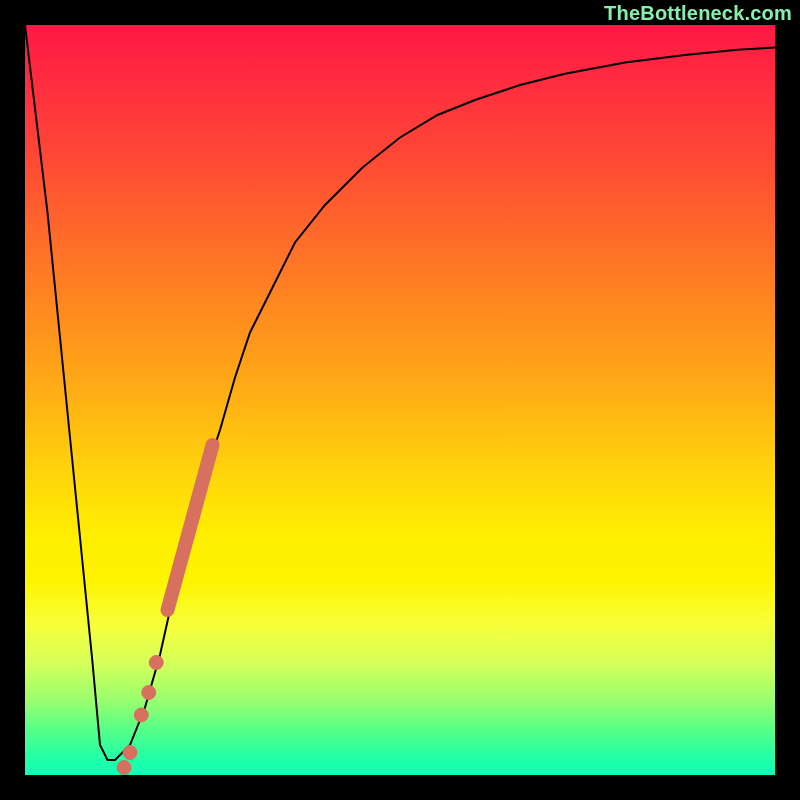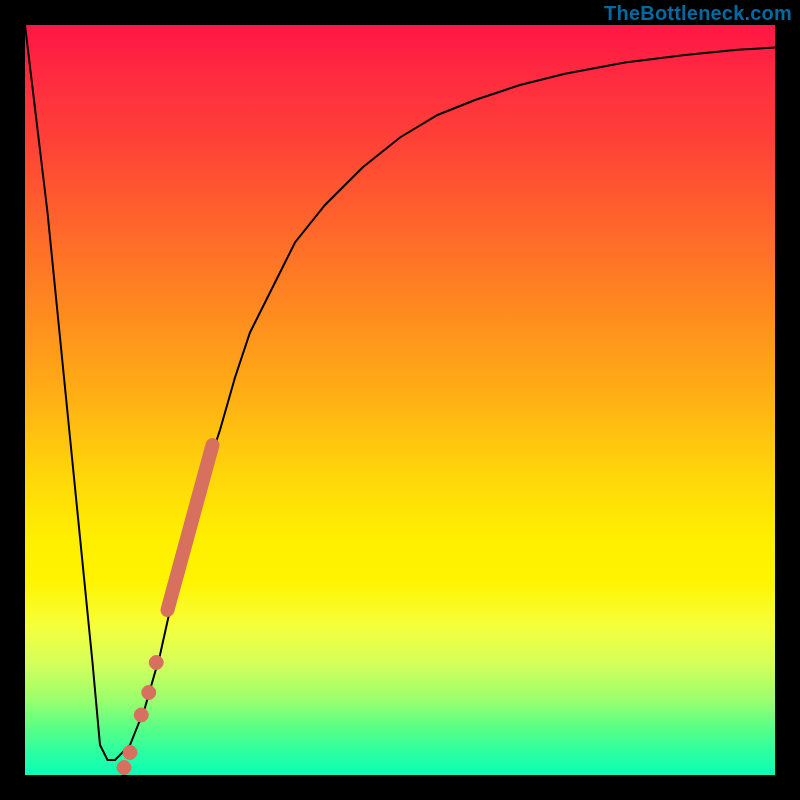--- a/index.html
+++ b/index.html
@@ -14,21 +14,21 @@
   .frame {
     position: relative;
     width: 800px;
     height: 800px;
     background: #000;
   }
   .watermark {
     position: absolute;
     top: 2px;
     right: 8px;
-    color: #0369a1;
+    color: #86efac;
     font-size: 20px;
     font-weight: 600;
     letter-spacing: 0.2px;
     user-select: none;
   }
   .plot {
     position: absolute;
     left: 25px;
     top: 25px;
     width: 750px;

